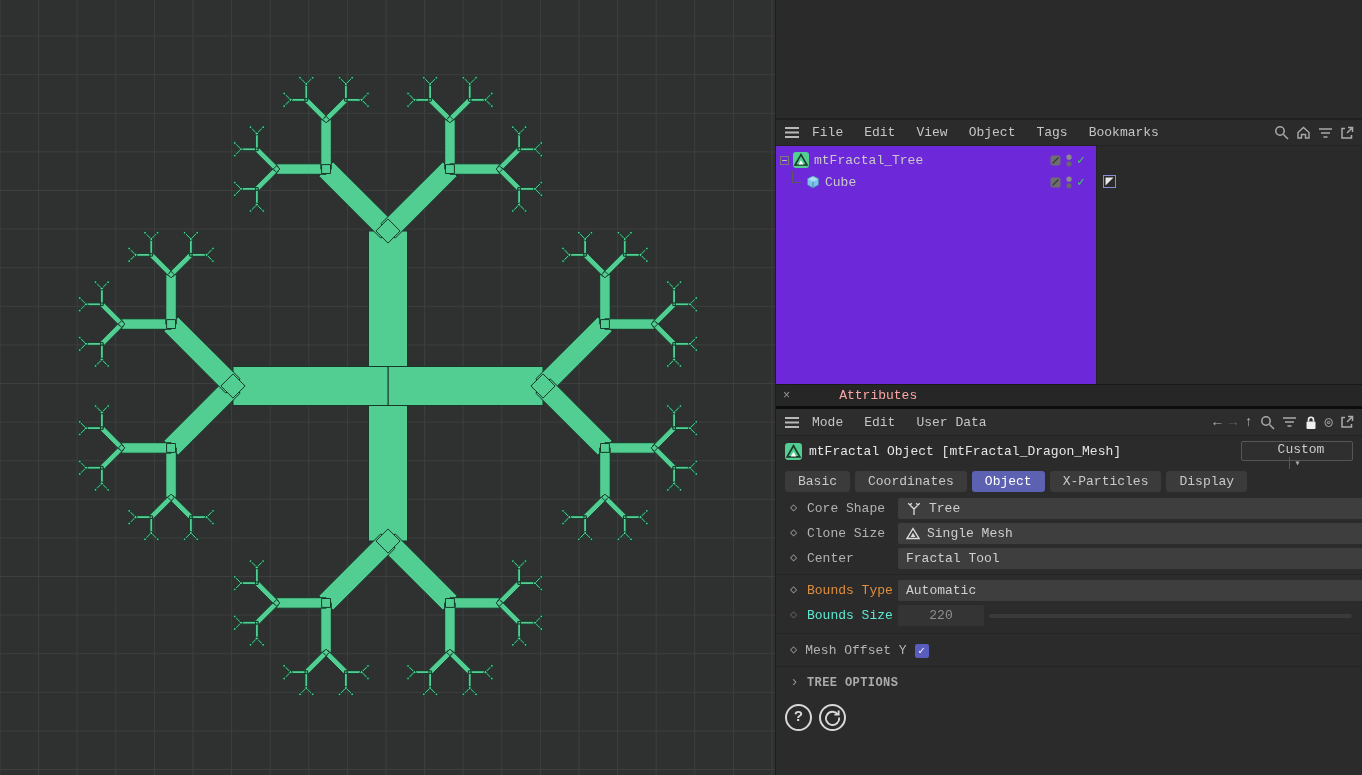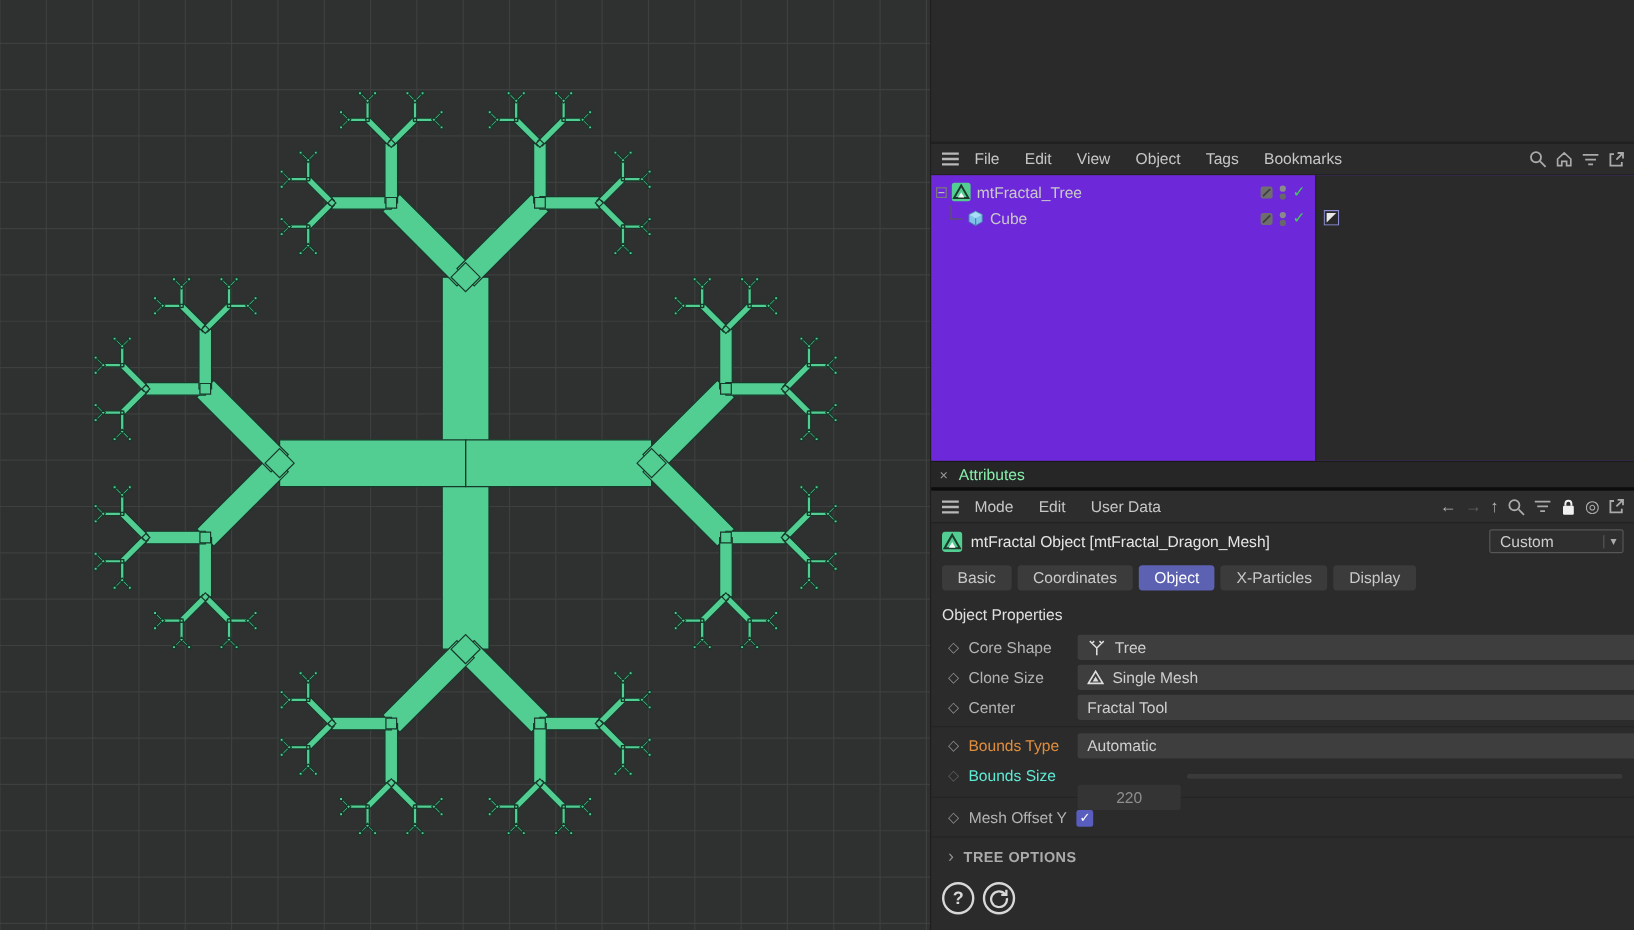--- a/index.html
+++ b/index.html
@@ -1,18 +1,18 @@
 <!DOCTYPE html>
 <html style="--tab-active: #5c61b2; --check: #3fd157; --orange: #e08e3c; --cb-blue: #585dbe; --slider-fill: #50538c;"><head>
 <meta charset="utf-8">
 <style>
   * { box-sizing: border-box; margin: 0; padding: 0; }
   html,body { width:1362px; height:775px; overflow:hidden; background:#2b2b2b;
     font-family:"Liberation Sans","DejaVu Sans",sans-serif; font-size:13px; color:#c6c6c6; }
-  #root { position:relative; width:1362px; height:742px; }
+  #root { position:relative; width:1362px; height:742px;font-family:Liberation Mono, monospace; }
 
   
   #viewport { position:absolute; left:0; top:0; width:775px; height:775px; }
 
   
   #rightcol { position:absolute; left:775px; top:0; width:587px; height:775px;
     background:#2b2b2b; border-left:1px solid #1e1e1e; }
 
   .om-empty { height:120px; background:#2a2a2a; border-bottom:2px solid #202020; }
 
@@ -36,47 +36,47 @@
   .connector { width:10px; height:12px; border-left:1px solid #5a5a5a; border-bottom:1px solid #5a5a5a;
     margin:-6px 4px 4px 12px; flex:0 0 auto; }
   .rowicons { position:absolute; left:274px; display:flex; align-items:center; gap:5px; }
   .check { color:var(--check); font-weight:bold; font-size:13px; }
   .tagslot { position:absolute; left:327px; top:4px; }
 
   
   .attr-titlebar { height:22px; display:flex; align-items:center; gap:9px; padding:0 7px;
     background:#262626; border-top:1px solid #1a1a1a; }
   .attr-titlebar .close { color:#999; font-size:12px; }
-  .attr-titlebar .ptitle { color:#86efac; }
+  .attr-titlebar .ptitle { color:#fca5a5;margin-left:40px; }
   .attr-sep { height:3px; background:#0d0d0d; }
   .attr-menubar { height:27px; background:#2d2d2d; }
 
   .attr-objrow { height:30px; display:flex; align-items:center; gap:7px; padding:0 9px; }
   .attr-objrow .otitle { color:#e6e6e6; }
   .preset { margin-left:auto; width:112px; height:20px; background:#2f2f2f;
-    border:1px solid #565656; border-radius:2px; display:flex; align-items:center; }
+    border:1px solid #565656; border-radius:2px; display:flex; align-items:center;flex-direction:column; }
   .preset .pval { flex:1; padding-left:8px; color:#cccccc; }
   .preset .parr { width:16px; text-align:center; border-left:1px solid #565656; color:#aaa; font-size:10px; }
 
   .attr-tabs { height:30px; display:flex; align-items:center; gap:5px; padding:0 9px; }
   .tab { height:21px; line-height:21px; padding:0 13px; border-radius:3px;
     background:#3b3b3b; color:#c9c9c9; cursor:default; }
   .tab.active { background:var(--tab-active); color:#ffffff; }
 
   .section-title { padding:9px 9px 7px 9px; color:#e0e0e0; }
   .frow { position:relative; height:25px; }
   .bullet { position:absolute; left:14px; top:0; line-height:25px; color:#8f8f8f; font-size:12px; }
   .flabel { position:absolute; left:31px; top:0; line-height:25px; color:#b3b3b3; white-space:nowrap; }
   .frow.hl .flabel { color:var(--orange); }
   .frow.disabled .bullet { color:#5d5d5d; }
   .frow.disabled .flabel { color:#5eead4; }
   .fctl { position:absolute; left:122px; right:10px; top:2px; height:21px; }
   .fdrop { background:#3e3e3e; border-radius:2px; height:21px; display:flex;
     align-items:center; gap:7px; padding-left:8px; color:#cfcfcf; position:relative; }
-  .valbox { position:absolute; left:122px; top:20px; width:86px; height:21px; background:#343434;
+  .valbox { position:absolute; left:122px; top:2px; width:86px; height:21px; background:#343434;
     border-radius:2px; text-align:center; line-height:21px; color:#8f8f8f; }
   .slider { position:absolute; left:213px; right:10px; top:11px; height:4px; background:#3a3a3a; border-radius:2px; }
   .slider .fill { height:4px; background:var(--slider-fill); border-radius:2px; }
   .frow-flex { display:flex; align-items:center; height:25px; padding-left:14px; gap:8px; }
   .frow-flex .fxlabel { color:#b3b3b3; }
   .cbx { width:14px; height:14px; background:var(--cb-blue); border-radius:2px; color:#fff;
     font-size:11px; line-height:14px; text-align:center; }
   .hsep { height:1px; background:#242424; margin:3px 0; }
   .hsep-lg { margin:5px 0 4px 0; }
   .group-row { display:flex; align-items:center; gap:8px; height:25px; padding-left:14px; margin-top:2px; }
@@ -738,21 +738,20 @@
     </div>
 
     <div class="attr-tabs">
       <span class="tab">Basic</span>
       <span class="tab">Coordinates</span>
       <span class="tab active">Object</span>
       <span class="tab">X-Particles</span>
       <span class="tab">Display</span>
     </div>
 
-    <div class="section-title">Object Properties</div>
 
     <div class="frow">
       <span class="bullet">◇</span>
       <span class="flabel">Core Shape</span>
       <span class="fctl fdrop">
         <svg width="16" height="14" viewBox="0 0 16 14">
             <path d="M8 13V7M8 7L4 3M8 7l4-4M4 3L2.2 1.3M4 3l1.8-1.7M12 3l-1.8-1.7M12 3l1.8-1.7" stroke="#ddd" stroke-width="1.3" fill="none"></path>
           </svg>
         <span>Tree</span>
 

